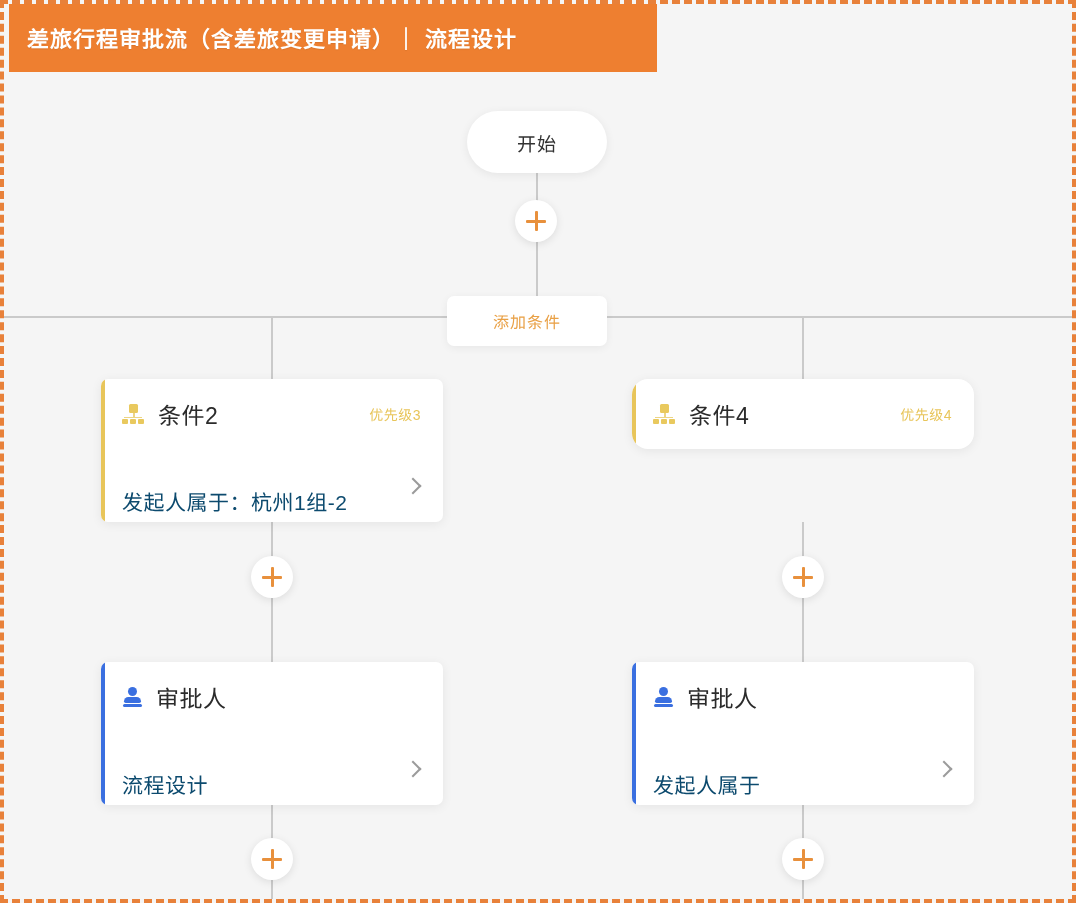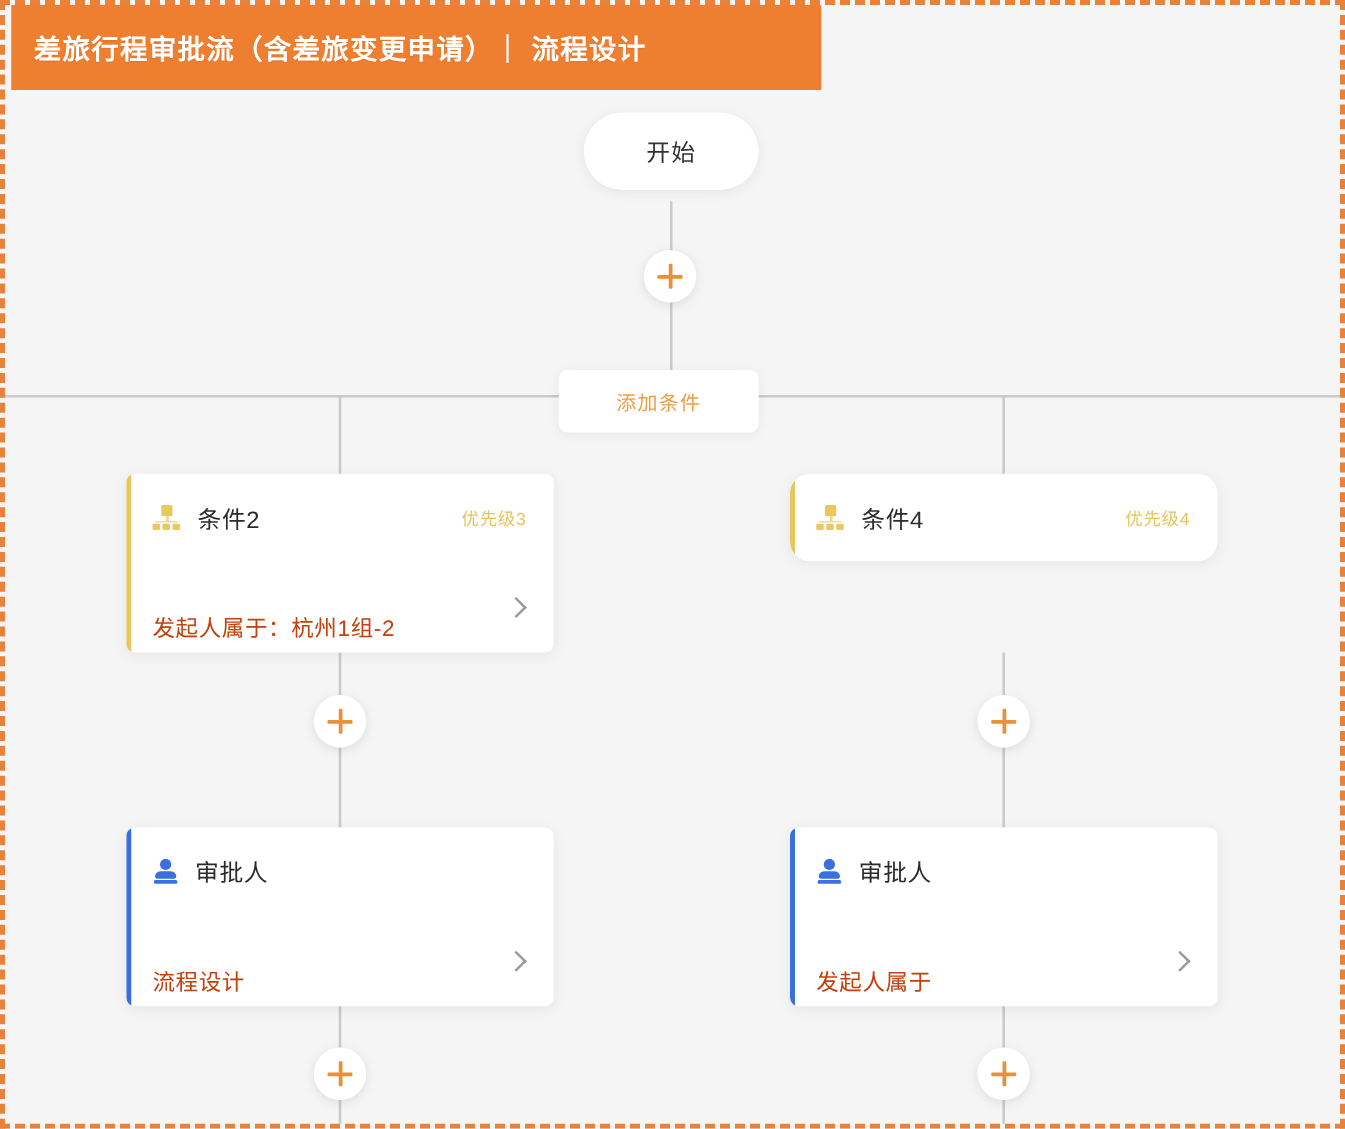--- a/index.html
+++ b/index.html
@@ -66,21 +66,21 @@
   .line-h {
     position: absolute;
     height: 2px;
     background: #cacaca;
   }
 
   
   .start-node {
     position: absolute;
     left: 463px;
-    top: 86px;
+    top: 107px;
     width: 140px;
     height: 62px;
     background: #ffffff;
     border-radius: 31px;
     display: flex;
     align-items: center;
     justify-content: center;
     box-shadow: 0 2px 10px rgba(0,0,0,.07);
     z-index: 20;
   }
@@ -160,41 +160,41 @@
   .card.cond::before { background: #e8c55a; }
   .card.appr::before { background: #3a6fe0; }
 
   .card-head {
     height: 70px;
     display: flex;
     align-items: center;
     padding: 0 22px 0 21px;
   }
   .card-head .title {
-    font-size: 19px;
+    font-size: 23px;
     color: #2b2b2b;
     letter-spacing: .5px;
     margin-left: 14px;
     flex: 1;
   }
   .card-head .priority {
     font-size: 14px;
     color: #e8c55a;
     letter-spacing: .5px;
   }
 
   .card-body {
     height: 73px;
     display: flex;
     align-items: center;
     padding: 0 22px 0 21px;
   }
   .card-body .desc {
-    font-size: 18px;
-    color: #c2410c;
+    font-size: 21px;
+    color: #0c4a6e;
     letter-spacing: .5px;
     flex: 1;
     white-space: nowrap;
     overflow: hidden;
     margin-top: 30px;
   }
 
   
   .chev {
     width: 16px;

